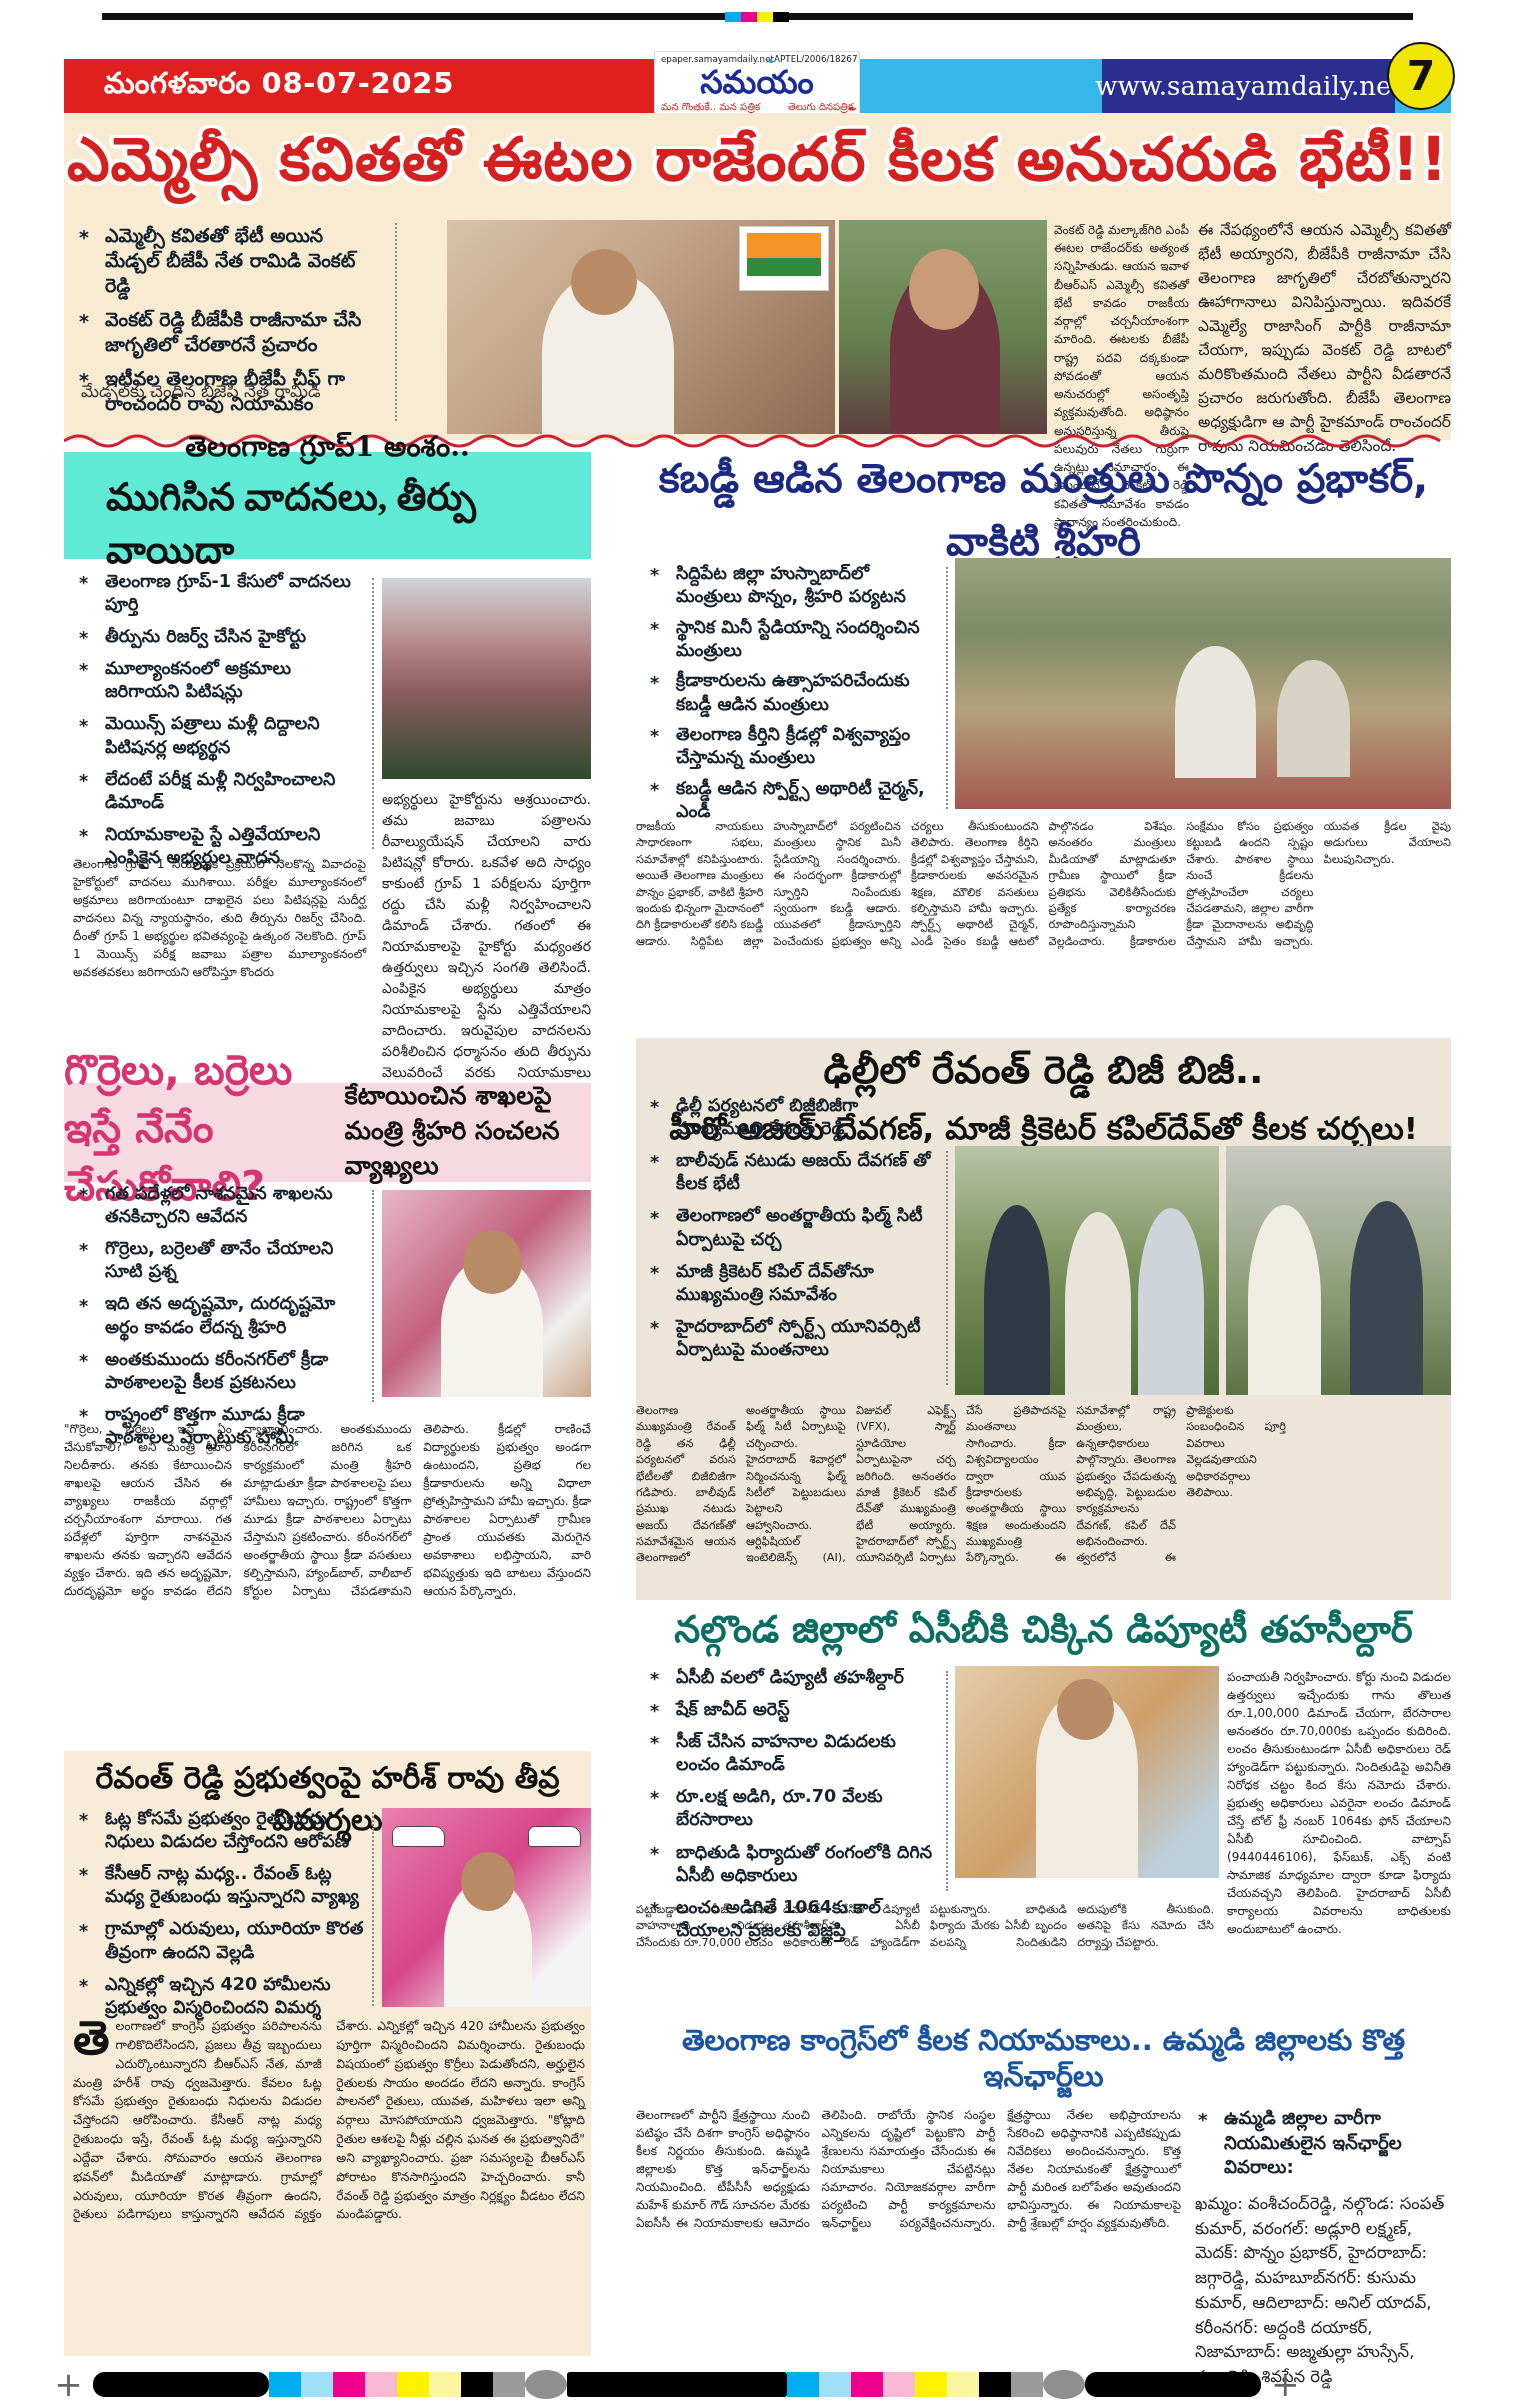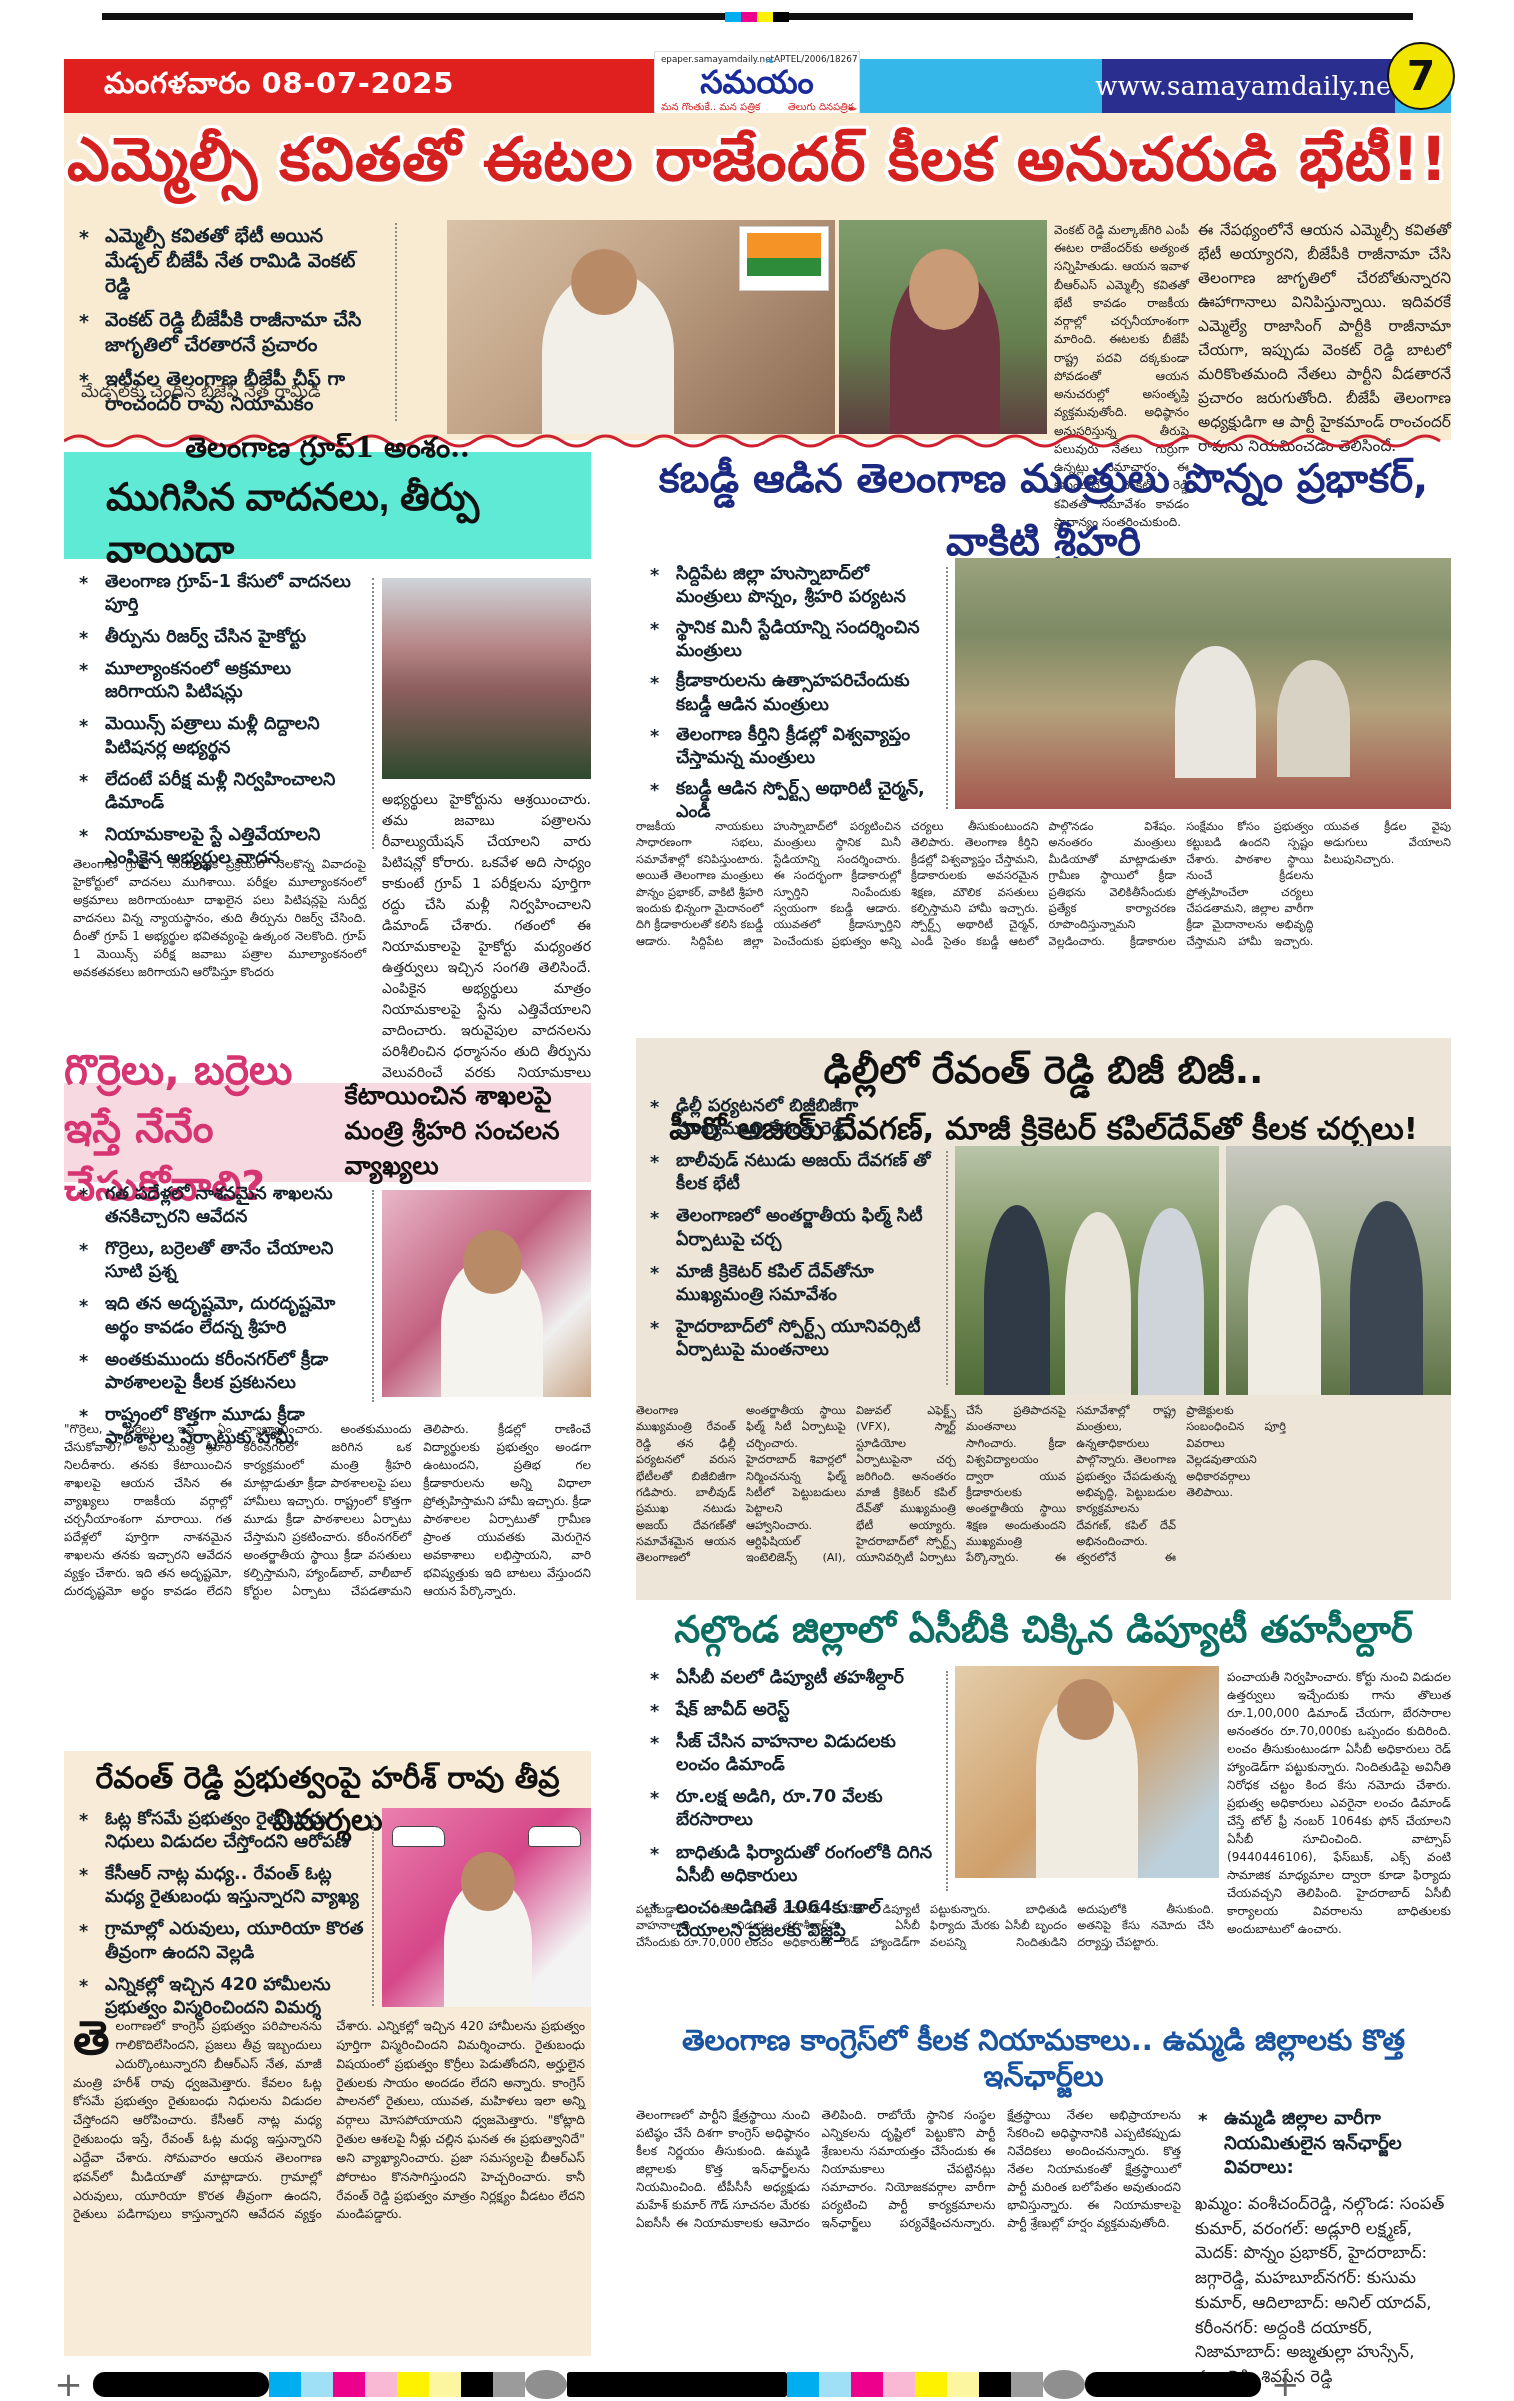--- a/index.html
+++ b/index.html
@@ -44,21 +44,21 @@
   .flaginset .grn{height:28%;background:#2e8b3a;margin:0 7.3px;}
   .fig{position:absolute;border-radius:50% 50% 0 0;}
   .ph-kavitha{top:220px;left:839px;width:208px;height:214px;background:linear-gradient(180deg,#7f9c6d 0%,#66814f 55%,#5d3f3f 100%);}
   .leadmid{top:221px;left:1054px;width:135px;font-size:12px;line-height:1.52;text-align:justify;color:#222;}
   .leadright{top:218px;left:1198px;width:253px;font-size:15.4px;line-height:1.56;text-align:justify;color:#222;}
   .wavy{top:433px;left:64px;width:1387px;height:16px;}
   
   .g1headbox{top:452px;left:64px;width:527px;height:107px;background:#5eead4;display:flex;flex-direction:column;
              align-items:center;justify-content:center;}
   .g1l1{font-size:28px;font-weight:bold;color:#111;font-family:"DejaVu Serif",serif;}
-  .g1l2{font-size:38px;font-weight:bold;color:#111;font-family:Liberation Sans, sans-serif;margin-top:4.4px;margin-left:42px;}
+  .g1l2{font-size:38px;font-weight:bold;color:#111;font-family:Liberation Serif, serif;margin-top:4.4px;margin-left:42px;}
   .g1bullets{top:570px;left:73px;width:293px;font-size:17.6px;color:#16222c;}
   .g1sep{top:578px;left:372px;height:271px;}
   .ph-court{top:578px;left:382px;width:209px;height:201px;background:linear-gradient(180deg,#cfd4d8 0%,#b48484 35%,#8e5f5f 55%,#2e4a2e 100%);}
   .g1body2{top:789px;left:382px;width:209px;font-size:14px;line-height:1.5;text-align:justify;}
   .g1body1{top:855px;left:73px;width:293px;font-size:12px;line-height:1.5;text-align:justify;}
   
   .kbheadbox{top:455px;left:636px;width:815px;text-align:center;color:#1b2a80;font-weight:bold;}
   .kbl1{font-size:40px;}
   .kbl2{font-size:40px;margin-top:7.3px;}
   .kbbullets{top:562px;left:644px;width:293px;font-size:17.6px;color:#16222c;}

